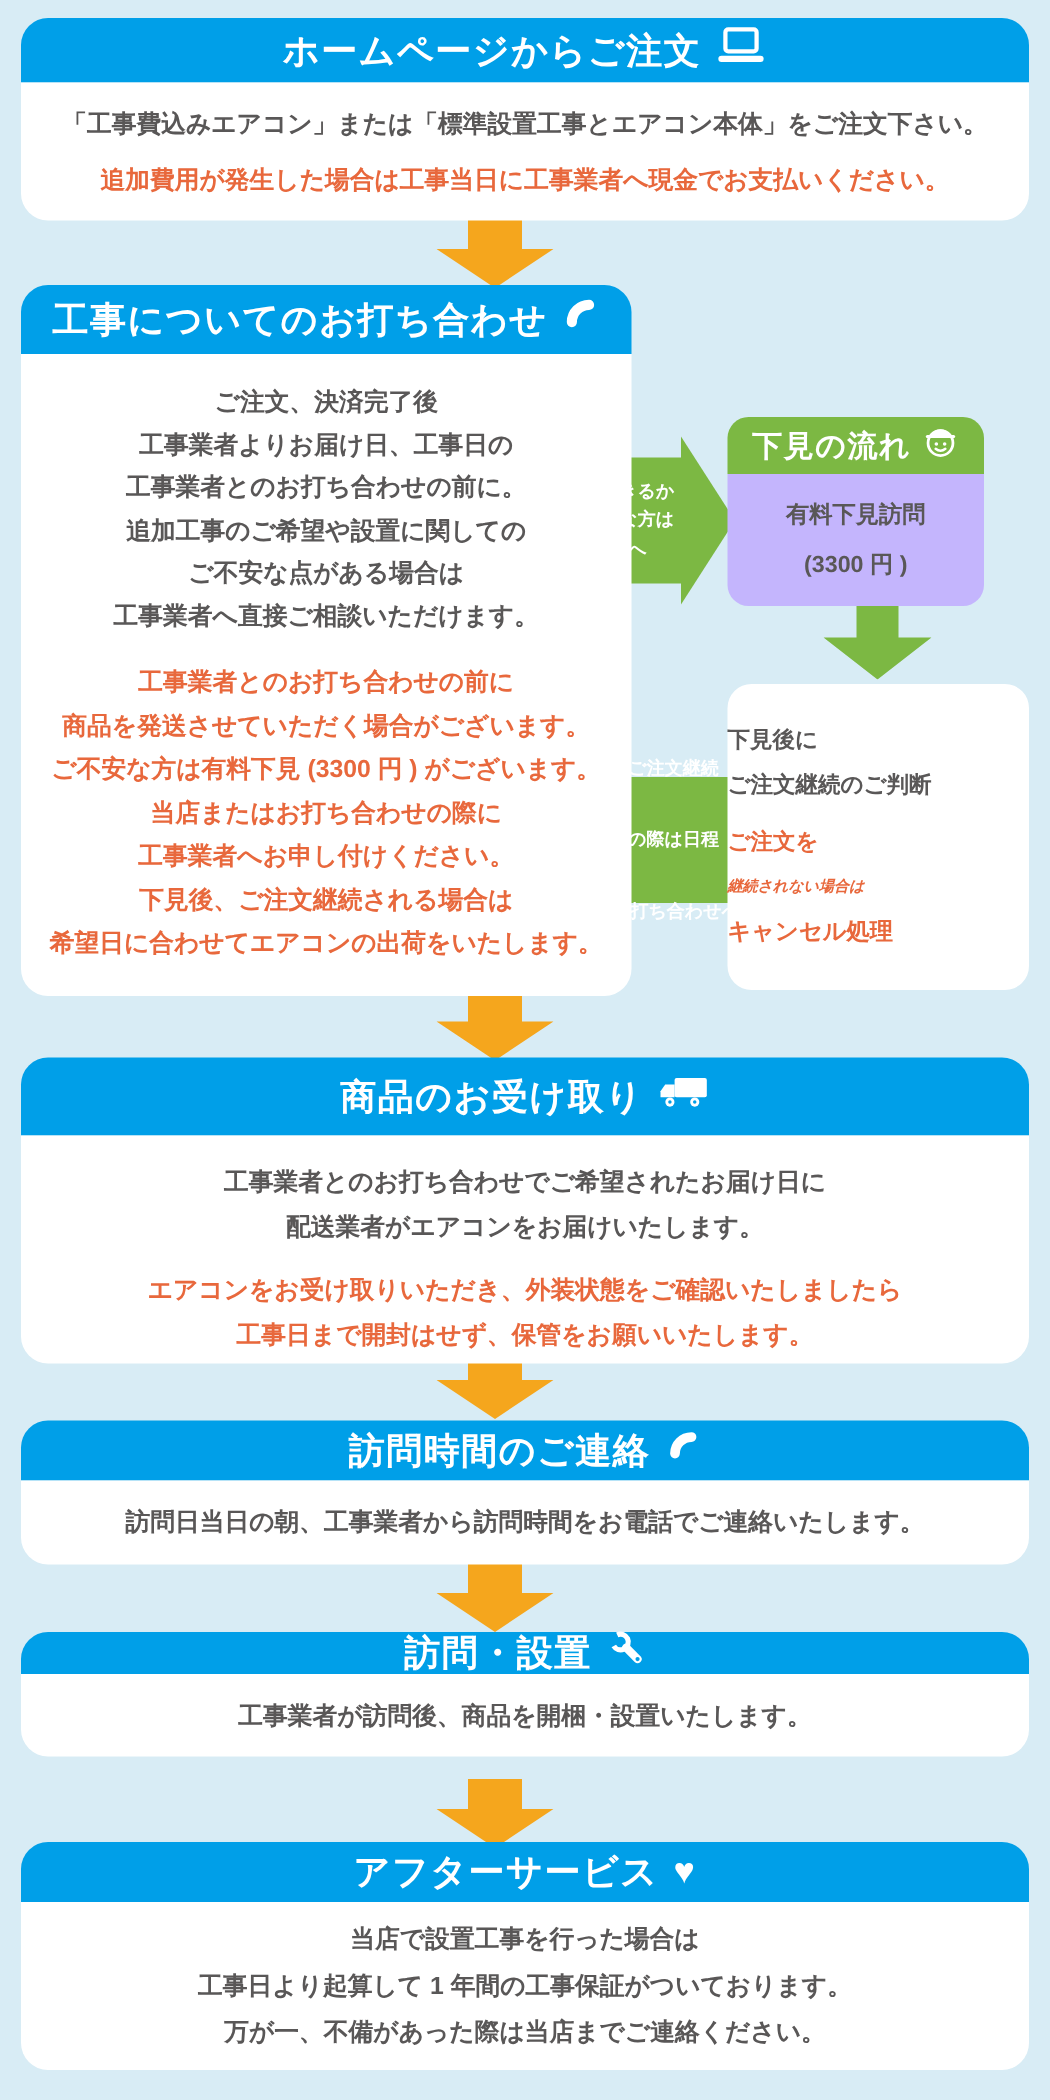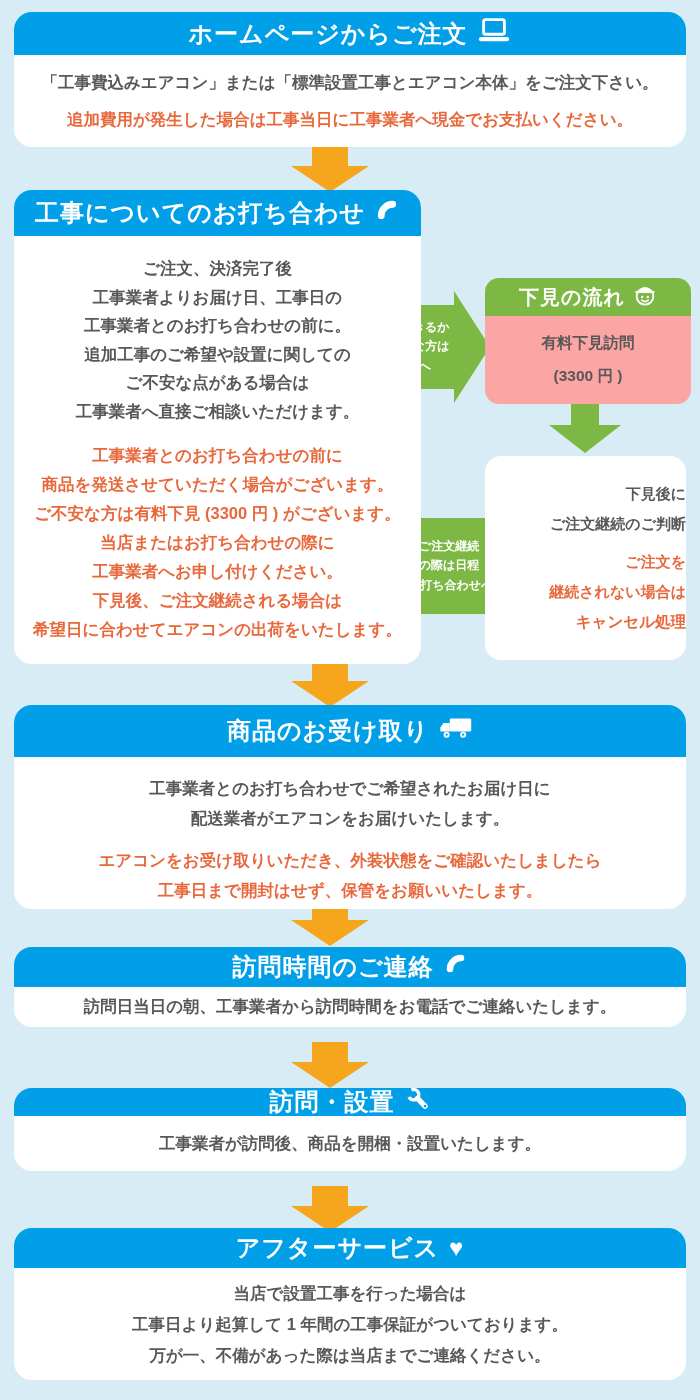--- a/index.html
+++ b/index.html
@@ -29,24 +29,24 @@
   .card-body p{margin:0;font-weight:bold;color:#595757;}
   .orange{color:#e8683c !important;}
   .lines p{font-size:16.5px;}
   
   .g-head{
     background:#7cb843;color:#fff;font-weight:bold;font-size:20px;letter-spacing:1px;
     border-radius:14px 14px 0 0;
     display:flex;align-items:center;justify-content:center;gap:8px;
   }
   .g-body{
-    background:#fca5a5;border-radius:0 0 14px 14px;text-align:center;
+    background:#c4b5fd;border-radius:0 0 14px 14px;text-align:center;
   }
   .free-box{
-    position:absolute;z-index:2;background:#fff;border-radius:16px;text-align:right;
+    position:absolute;z-index:2;background:#fff;border-radius:16px;text-align:left;
   }
   .free-box p,.g-body p{margin:0;font-weight:bold;color:#595757;}
   
   .arrow{position:absolute;z-index:1;}
   .green-flow{position:absolute;z-index:1;}
   .green-rect{
     position:absolute;background:#7cb843;color:#fff;font-weight:bold;
     font-size:12px;line-height:1.6;text-align:center;
     display:flex;flex-direction:column;justify-content:center;
     white-space:nowrap;
@@ -122,21 +122,21 @@
 
   <div class="green-flow" style="left:372px;top:291px;width:118px;height:112px;">
     <div class="green-rect" style="left:0;top:14px;width:82px;height:84px;">
       <span>設置できるか</span>
       <span>ご不安な方は</span>
       <span>下見へ</span>
     </div>
     <div class="tri-right" style="left:82px;top:0;"></div>
   </div>
 
-  <div class="card" style="left:485px;top:278px;width:206px;">
+  <div class="card" style="left:485px;top:278px;width:171px;">
     <div class="g-head" style="height:38px;">
       <span>下見の流れ</span>
       <span>
         <svg width="24" height="24" viewBox="0 0 26 26">
           <circle cx="13" cy="14.5" r="9" fill="none" stroke="#fff" stroke-width="2"></circle>
           <path d="M6 9.8 a7.3 7.3 0 0 1 14 0 z" fill="#fff"></path>
           <line x1="3.5" y1="9.8" x2="22.5" y2="9.8" stroke="#fff" stroke-width="2.2" stroke-linecap="round"></line>
           <circle cx="10" cy="15.2" r="1.3" fill="#fff"></circle>
           <circle cx="16" cy="15.2" r="1.3" fill="#fff"></circle>
           <path d="M9.5 18.6 q3.5 3 7 0" fill="none" stroke="#fff" stroke-width="1.8" stroke-linecap="round"></path>
@@ -150,33 +150,33 @@
   </div>
 
   <div class="arrow" style="left:549px;top:403px;">
     <svg width="72" height="50" viewBox="0 0 72 50">
         <polygon points="22,0 50,0 50,22 72,22 36,50 0,22 22,22" fill="#7cb843"></polygon>
       </svg>
   </div>
 
   <div class="green-flow" style="left:374px;top:504px;width:116px;height:112px;">
     <div class="tri-left" style="left:0;top:0;"></div>
-    <div class="green-rect" style="left:34px;top:14px;width:82px;height:96px;">
+    <div class="green-rect" style="left:34px;top:14px;width:82px;height:84px;gap:28px;">
       <span>ご注文継続</span>
       <span>の際は日程</span>
       <span>お打ち合わせへ</span>
     </div>
   </div>
 
   <div class="free-box" style="left:485px;top:456px;width:201px;height:204px;display:flex;flex-direction:column;justify-content:center;">
     <p style="font-size:15px;line-height:30px;">下見後に</p>
     <p style="font-size:15px;line-height:30px;">ご注文継続のご判断</p>
     <div class="spacer8"></div>
     <p class="orange" style="font-size:15px;line-height:30px;">ご注文を</p>
-    <p class="orange" style="font-size:15px;line-height:30px;">継続されない場合は</p>
+    <p class="orange" style="font-size:10px;line-height:30px;font-style:italic;">継続されない場合は</p>
     <p class="orange" style="font-size:15.5px;line-height:30px;">キャンセル処理</p>
   </div>
 
   <div class="arrow" style="left:291px;top:661px;">
     <svg width="78" height="46" viewBox="0 0 78 46">
         <polygon points="21,0 57,0 57,20 78,20 39,46 0,20 21,20" fill="#f5a61d"></polygon>
       </svg>
   </div>
 
   <div class="card" style="left:14px;top:705px;width:672px;">
@@ -210,21 +210,21 @@
 
   <div class="card" style="left:14px;top:947px;width:672px;">
     <div class="card-head" style="height:40px;">
       <span>訪問時間のご連絡</span>
       <span>
         <svg width="24" height="24" viewBox="0 0 24 24">
           <path d="M6 17 A 11 11 0 0 1 17 6" fill="none" stroke="#fff" stroke-width="6.5" stroke-linecap="round"></path>
         </svg>
       </span>
     </div>
-    <div class="card-body lines" style="height:40px;display:flex;flex-direction:column;justify-content:center;">
+    <div class="card-body lines" style="height:56px;display:flex;flex-direction:column;justify-content:center;">
       <p>訪問日当日の朝、工事業者から訪問時間をお電話でご連絡いたします。</p>
     </div>
   </div>
 
   <div class="arrow" style="left:291px;top:1042px;">
     <svg width="78" height="46" viewBox="0 0 78 46">
         <polygon points="21,0 57,0 57,20 78,20 39,46 0,20 21,20" fill="#f5a61d"></polygon>
       </svg>
   </div>
 

